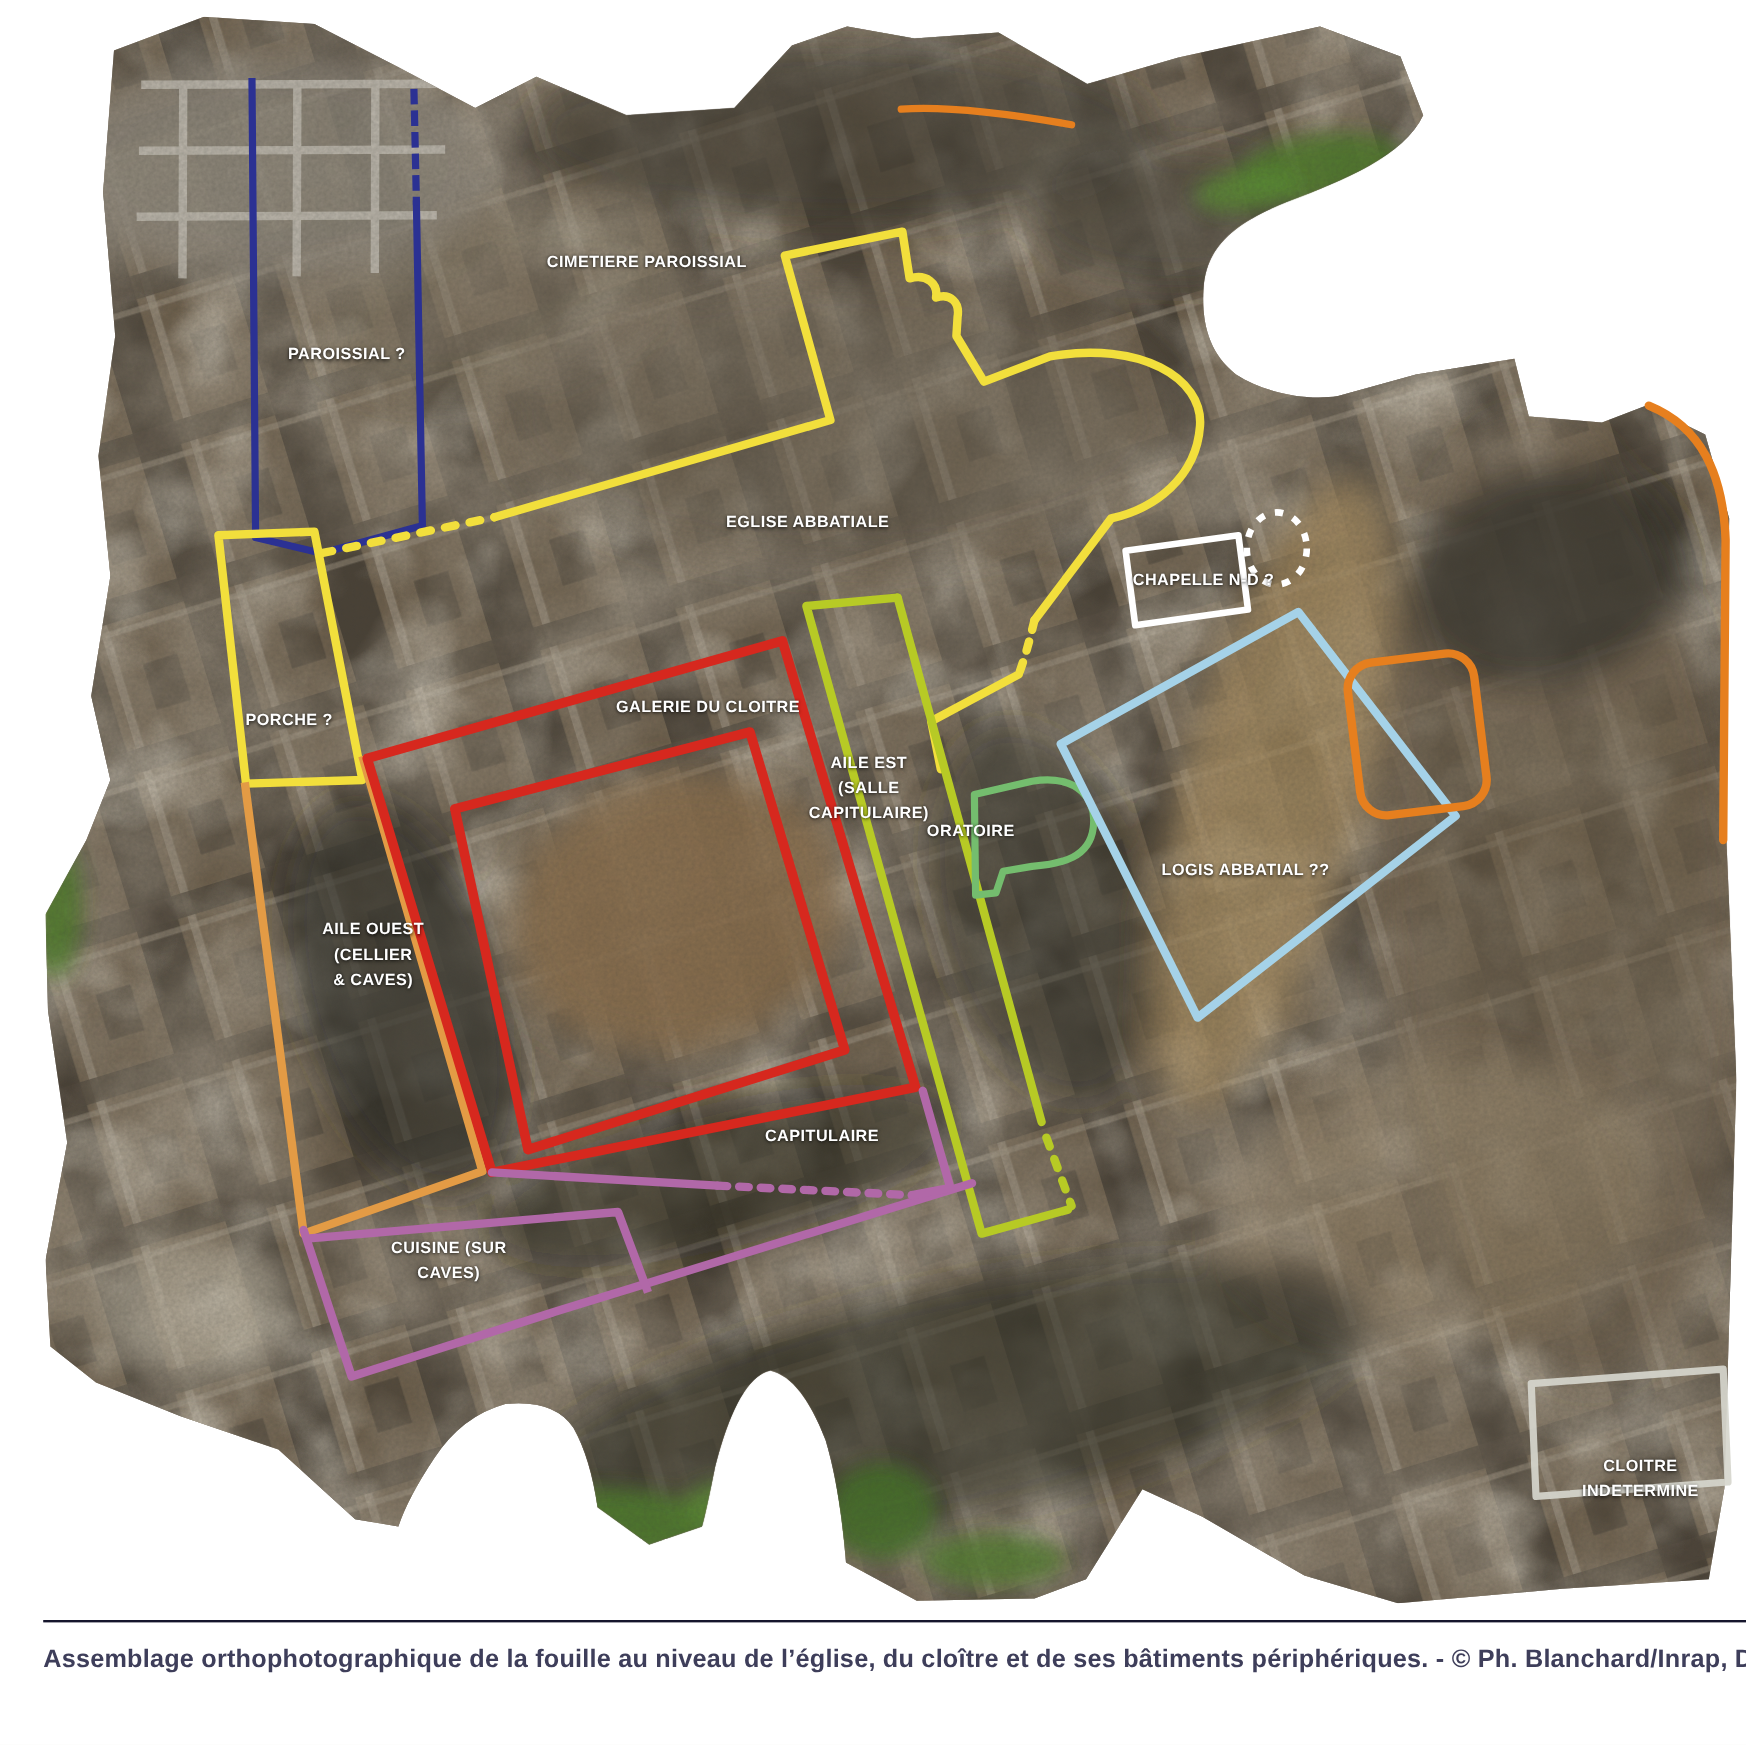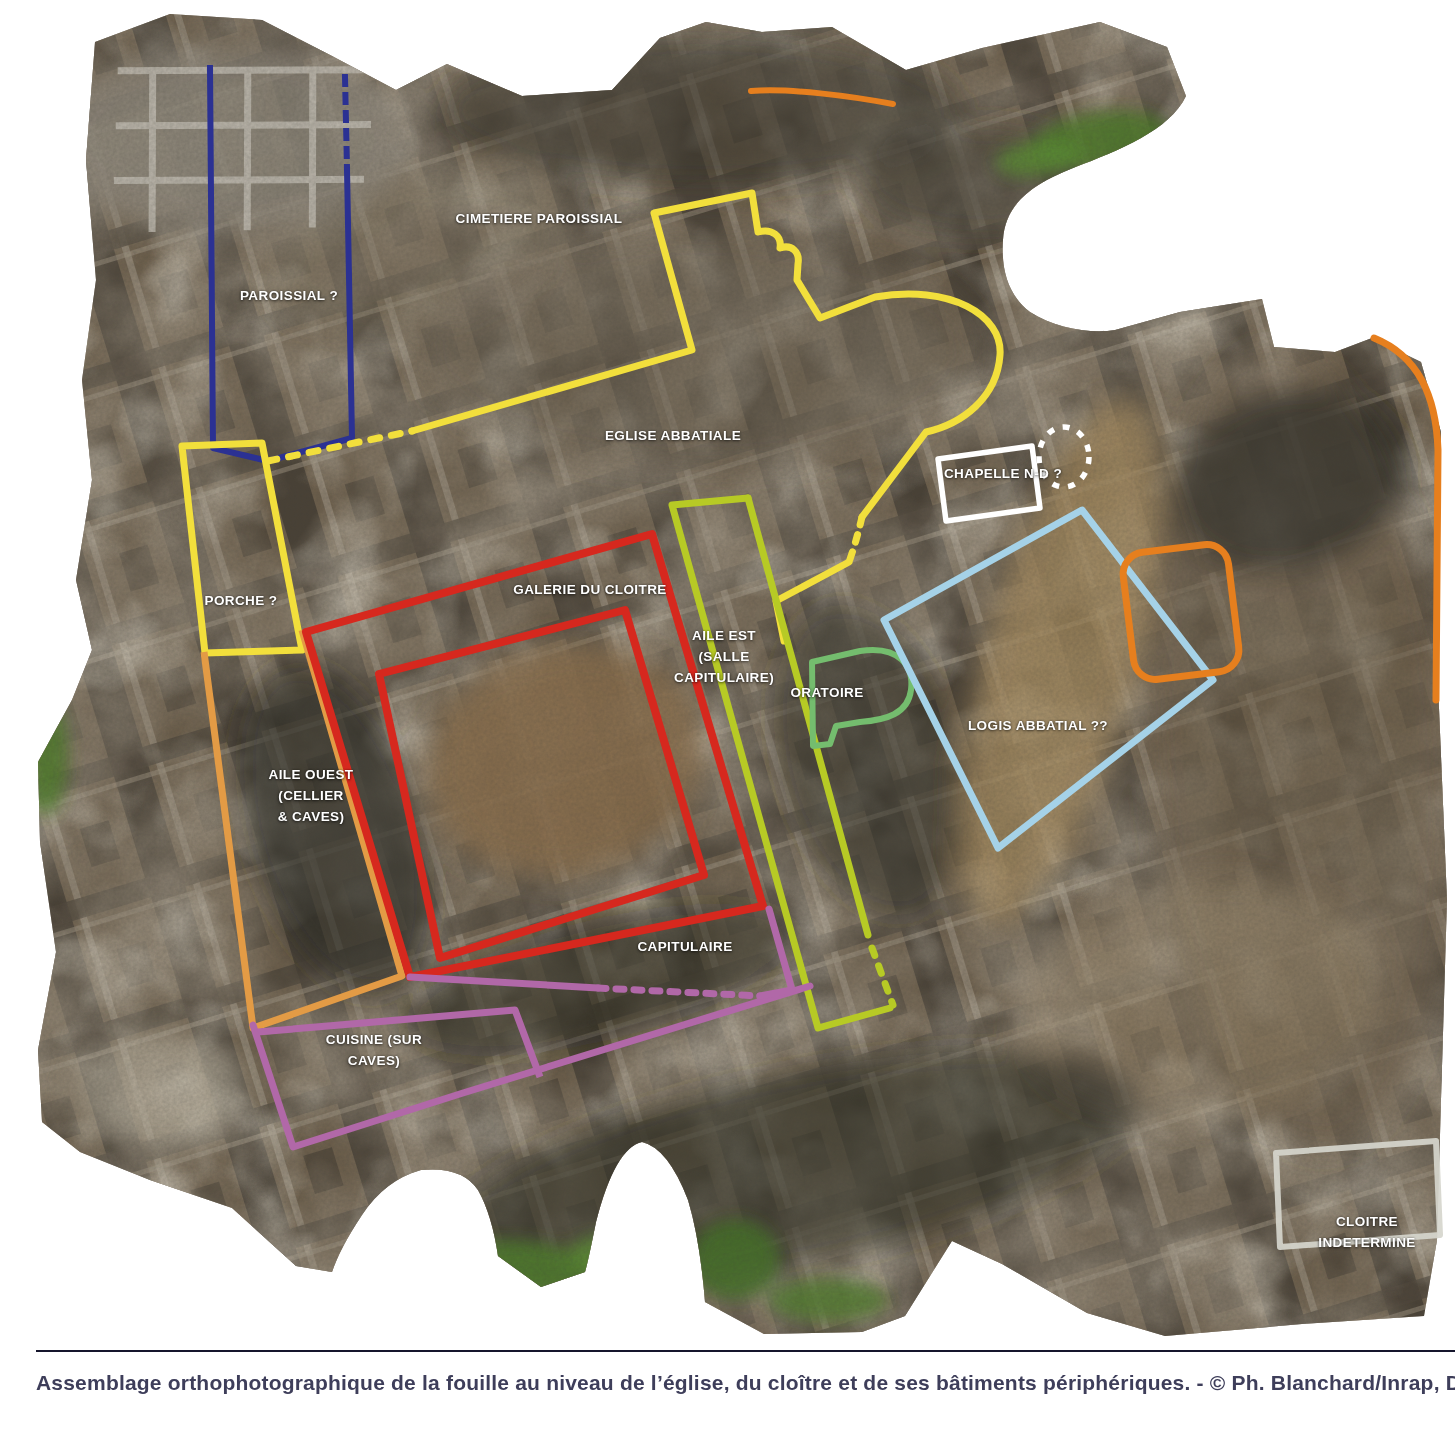--- a/index.html
+++ b/index.html
@@ -166,27 +166,27 @@
       </g>
 
       <g fill="none" stroke-width="6" stroke-linejoin="round" opacity="0.92" stroke="#d6d6cd">
         <path d="M1276,1153 L1436,1141 L1440,1235 L1280,1247 Z"></path>
       </g>
     </svg>
 
     <div class="label" style="left:539px;top:219px">CIMETIERE PAROISSIAL</div>
     <div class="label" style="left:289px;top:296px">PAROISSIAL ?</div>
     <div class="label" style="left:673px;top:436px">EGLISE ABBATIALE</div>
-    <div class="label" style="left:1003px;top:474px">CHAPELLE N-D ?</div>
+    <div class="label" style="left:1003px;top:484px">CHAPELLE N-D ?</div>
     <div class="label" style="left:241px;top:601px">PORCHE ?</div>
     <div class="label" style="left:590px;top:590px">GALERIE DU CLOITRE</div>
     <div class="label" style="left:724px;top:657px">AILE EST
 (SALLE
 CAPITULAIRE)</div>
-    <div class="label" style="left:827px;top:693px">ORATOIRE</div>
+    <div class="label" style="left:809px;top:693px">ORATOIRE</div>
     <div class="label" style="left:1038px;top:726px">LOGIS ABBATIAL ??</div>
     <div class="label" style="left:311px;top:796px">AILE OUEST
 (CELLIER
 &amp; CAVES)</div>
     <div class="label" style="left:685px;top:947px">CAPITULAIRE</div>
     <div class="label" style="left:374px;top:1051px">CUISINE (SUR
 CAVES)</div>
     <div class="label" style="left:1367px;top:1233px">CLOITRE
 INDETERMINE</div>
   </div>

